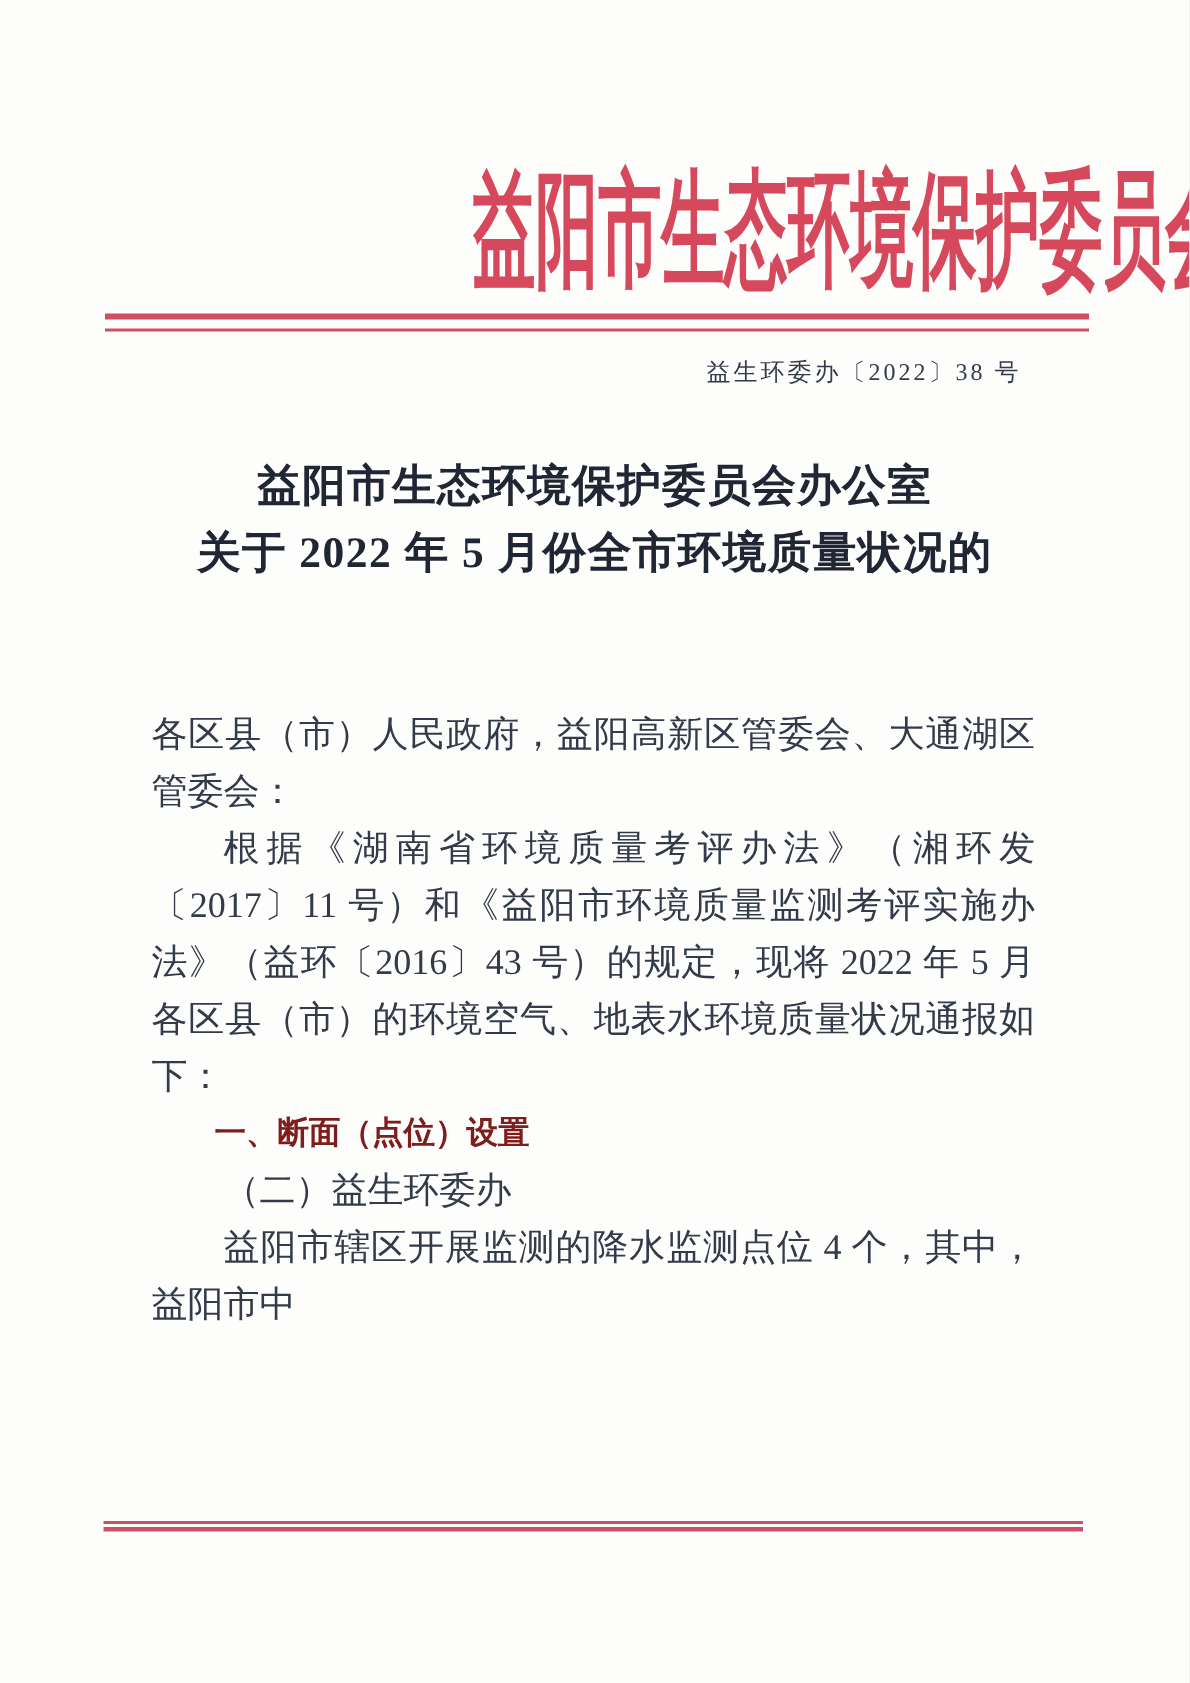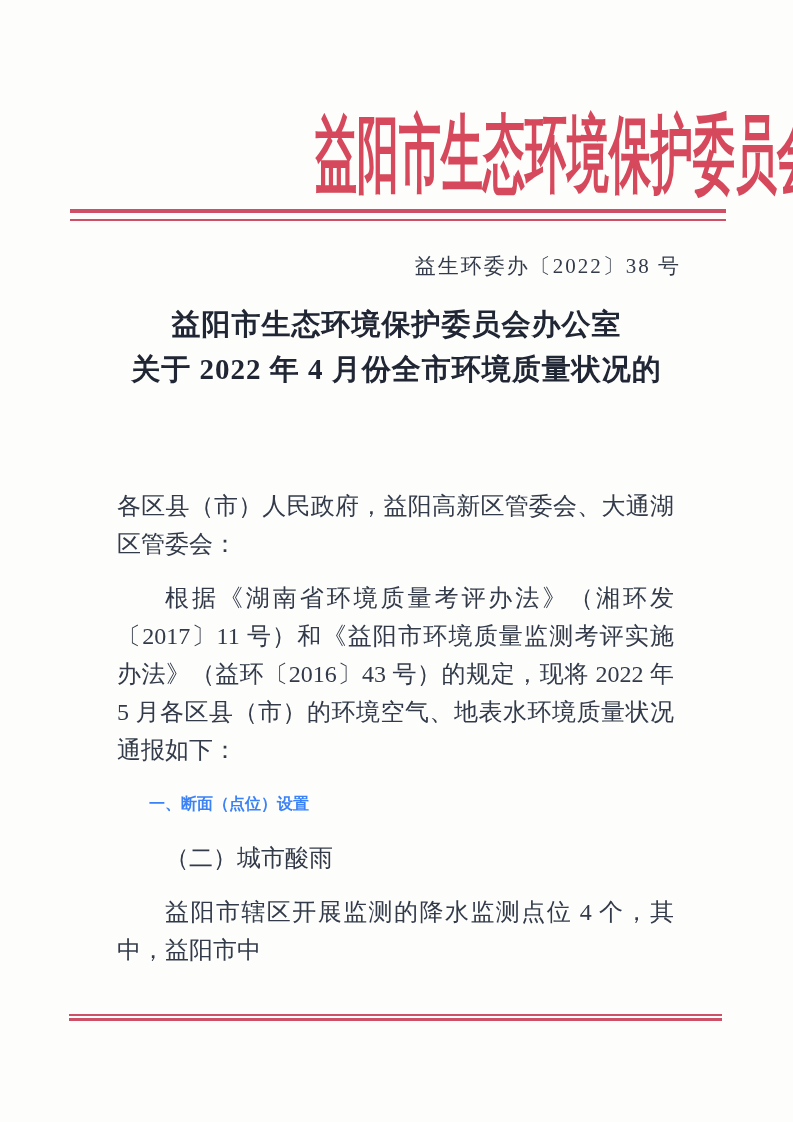--- a/index.html
+++ b/index.html
@@ -29,47 +29,47 @@
     transform:scaleX(0.50);
     transform-origin:50% 50%;
   }
   .header-rule{
     position:absolute;left:70px;right:67px;top:209px;
     height:6px;
     border-top:4px solid var(--red-rule);
     border-bottom:2px solid var(--red-rule);
   }
   .doc-number{
-    position:absolute;top:252px;right:112px;
-    font-size:21px;line-height:28px;letter-spacing:2px;
+    position:absolute;top:235px;right:112px;
+    font-size:16px;line-height:28px;letter-spacing:2px;
     color:var(--ink);
   }
   
   .doc-title{
     position:absolute;top:302px;left:0;width:793px;
     text-align:center;
     font-weight:700;font-size:29px;line-height:45px;
     color:var(--title-ink);
     letter-spacing:1px;
   }
   
   .body-text{
     position:absolute;top:471px;left:101px;width:589px;
     font-size:24px;line-height:38px;
     color:var(--ink);
     text-align:justify;
     text-justify:inter-character;
   }
-  .body-text p{margin:16px;padding:0;}
+  .body-text p{margin:0;padding:0;}
   .para,.h1,.h2{text-indent:2em;}
   .h1{
     font-weight:700;
     font-family:"Liberation Sans","DejaVu Sans",sans-serif;
-    font-size:16px;
-    color:#3b82f6;
+    font-size:21px;
+    color:#7f1d1d;
   }
   .footer-rule{
     position:absolute;left:69px;right:71px;top:1014px;
     height:2px;
     border-top:2px solid var(--red-rule);
     border-bottom:3px solid var(--red-rule);
   }
 </style>
 </head>
 <body>
@@ -79,26 +79,26 @@
   <div class="org-title">
     <span class="org-title-inner">益阳市生态环境保护委员会办公室</span>
   </div>
 
   <div class="header-rule"></div>
 
   <div class="doc-number">益生环委办〔2022〕38 号</div>
 
   <div class="doc-title">
     <div class="doc-title-line">益阳市生态环境保护委员会办公室</div>
-    <div class="doc-title-line">关于 2022 年 4 月份全市环境质量状况的</div>
+    <div class="doc-title-line">关于 2022 年 5 月份全市环境质量状况的</div>
   </div>
 
   <div class="body-text">
     <p class="salutation">各区县（市）人民政府，益阳高新区管委会、大通湖区管委会：</p>
     <p class="para">根据《湖南省环境质量考评办法》（湘环发〔2017〕11 号）和《益阳市环境质量监测考评实施办法》（益环〔2016〕43 号）的规定，现将 2022 年 5 月各区县（市）的环境空气、地表水环境质量状况通报如下：</p>
     <p class="h1">一、断面（点位）设置</p>
-    <p class="h2">（二）城市酸雨</p>
+    <p class="h2">（二）益生环委办</p>
     <p class="para">益阳市辖区开展监测的降水监测点位 4 个，其中，益阳市中</p>
   </div>
 
   <div class="footer-rule"></div>
 
 </div>
 
 </body></html>

